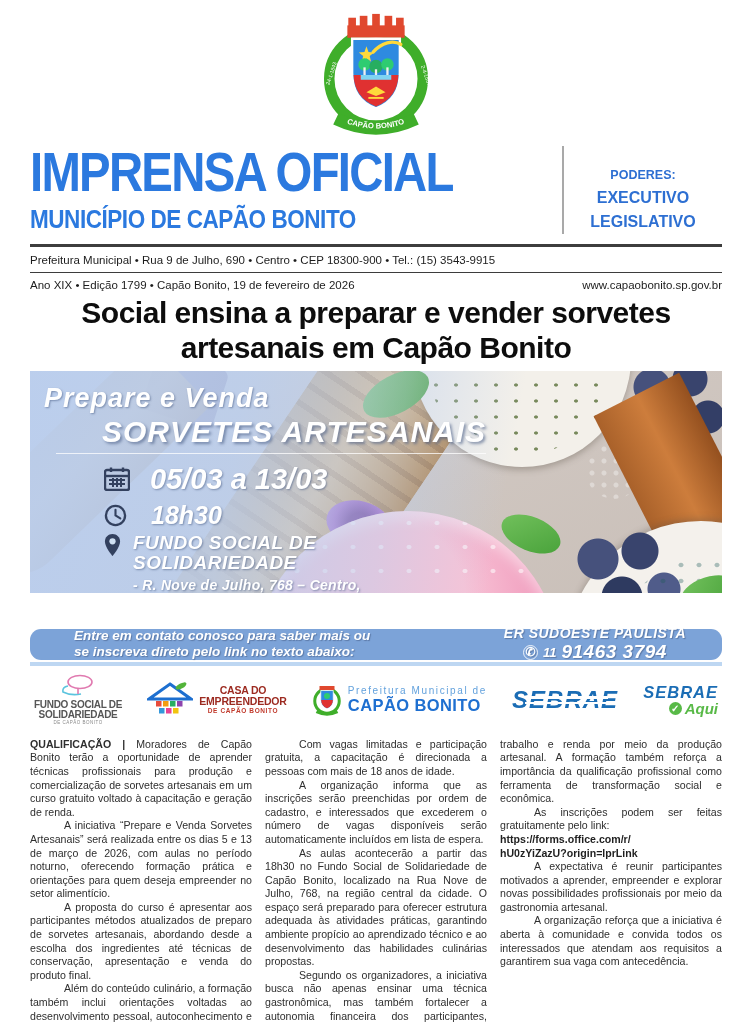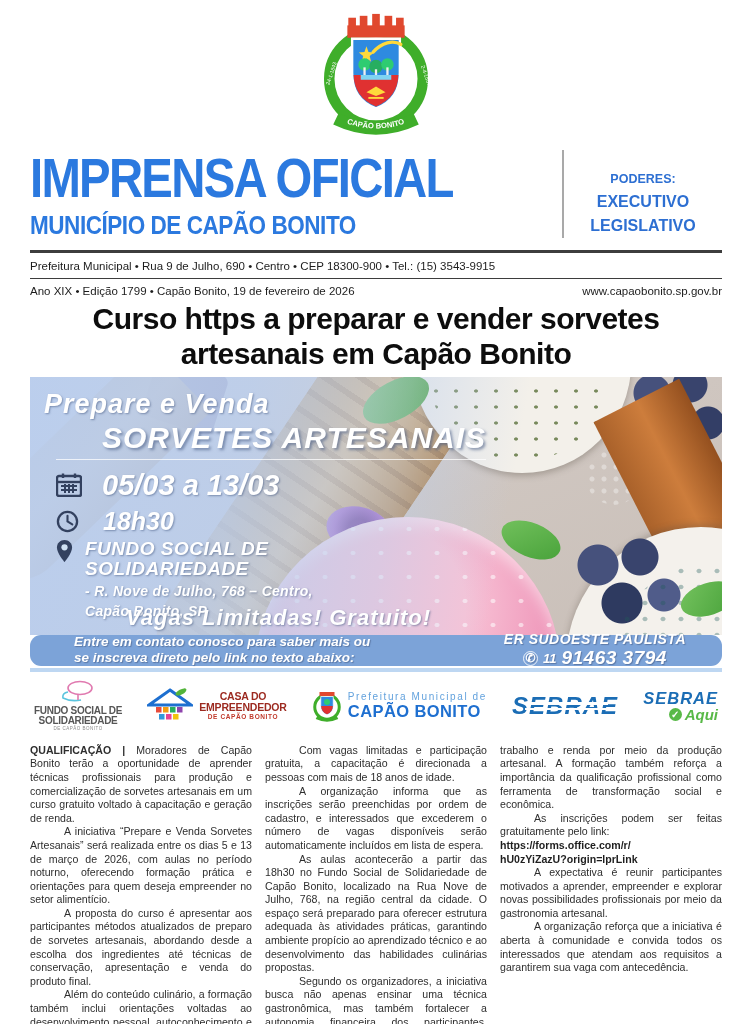--- a/index.html
+++ b/index.html
@@ -2,38 +2,38 @@
 <html><head>
 <meta charset="utf-8">
 <style>
   * { margin:0; padding:0; box-sizing:border-box; }
   html,body { background:#ffffff; }
   body { width:752px; height:1024px; font-family:"Liberation Sans", sans-serif; position:relative; overflow:hidden; }
   .page { width:752px; height:1024px; background:#fff; position:relative; }
 
   
   .crest-wrap { text-align:center; padding-top:12px; }
-  .masthead { display:flex; align-items:flex-start; margin:8px 30px 0 30px; }
+  .masthead { display:flex; align-items:flex-end; margin:2px 30px 0 30px; }
   .mast-left { flex:1; padding-top:2px; }
   .mast-title { color:#2b79df; font-weight:bold; font-size:55px; line-height:0.98; letter-spacing:-2px; transform:scaleX(.86); transform-origin:0 50%; white-space:nowrap; }
   .mast-sub { color:#2b79df; font-weight:bold; font-size:25px; letter-spacing:-0.5px; transform:scaleX(.9); transform-origin:0 50%; margin-top:5px; white-space:nowrap; }
   .powers { width:160px; border-left:2px solid #a9a9a9; color:#2d6fd2; text-align:center; padding-top:22px; }
   .powers-label { font-size:12.5px; font-weight:bold; margin-bottom:4px; }
   .powers-item { font-size:16px; font-weight:bold; line-height:1.5; }
   .rule-thick { height:3px; background:#3d3d3d; margin:10px 30px 0 30px; }
   .rule-thin  { height:1.5px; background:#3d3d3d; margin:0 30px; }
   .addr-line { margin:0 30px; padding:7px 0 6px 0; font-size:11.5px; color:#1c1c1c; }
   .edition-row { margin:0 30px; padding:6px 0 3px 0; display:flex; justify-content:space-between; font-size:11.5px; color:#1c1c1c; }
 
   
   .headline { text-align:center; font-size:30px; font-weight:bold; color:#0d0d0d; line-height:1.14; letter-spacing:-0.5px; margin:2px 20px 6px 20px; }
 
   
   .flyer { position:relative; margin:2px 30px 0 30px; height:295px; overflow:hidden; background:#fff; }
-  .photo { position:absolute; left:0; top:0; right:0; height:258px; overflow:hidden;
+  .photo { position:absolute; left:0; top:0; right:0; height:222px; overflow:hidden;
            background:linear-gradient(155deg,#dad5d1 0%,#cfc6c0 55%,#c9bfb8 100%);padding-left:40px; }
   .ph { position:absolute; }
   .ph-chunk { left:118px; top:-12px; width:74px; height:62px; background:#7b6a8b; transform:rotate(18deg); border-radius:8px; }
   .ph-cone2 { left:6px; top:-40px; width:92px; height:270px; transform:rotate(46deg); border-radius:0 0 46px 46px;
               background:linear-gradient(90deg,#c39a60,#dcb377 45%,#ad7f46); opacity:.85; }
   .ph-cone1 { left:205px; top:-70px; width:150px; height:430px; transform:rotate(34deg); border-radius:0 0 75px 75px;
               background:linear-gradient(90deg,#c79f66,#e3bb80 45%,#b2834a),
                          repeating-linear-gradient(0deg, rgba(122,82,32,.22) 0 6px, transparent 6px 20px); background-blend-mode:multiply; }
   .ph-flower { left:296px; top:130px; width:66px; height:46px; border-radius:50%; transform:rotate(14deg);
                background:radial-gradient(circle at 50% 50%, #6e3390 0 28%, #a05ac0 62%, #b77fd2 100%); }
@@ -70,21 +70,21 @@
   .ph-teal { left:588px; top:186px; width:180px; height:180px; border-radius:50%;
              background:radial-gradient(circle at 40% 35%, #7fd0cc 0 30%, #59bdb9 65%, #3fa8a4 100%);
              background-image:radial-gradient(rgba(30,90,88,.35) 2px, transparent 3px); background-size:18px 16px; }
   .ph-overlay { position:absolute; inset:0;
       background:linear-gradient(100deg, rgba(186,206,238,.96) 0%, rgba(186,206,238,.85) 30%, rgba(186,206,238,.45) 52%, rgba(186,206,238,0) 68%); }
 
   .fly-text { position:absolute; color:#fff; font-style:italic; font-weight:bold; text-shadow:1px 1px 2px rgba(70,90,130,.55); }
   .fly-kicker { left:14px; top:12px; font-size:27px; letter-spacing:1px; }
   .fly-title { left:72px; top:44px; font-size:30px; letter-spacing:1px; text-shadow:2px 2px 3px rgba(70,90,130,.6); }
   .fly-divider { position:absolute; left:26px; top:82px; width:430px; height:1px; background:rgba(255,255,255,.75); }
-  .fly-row { position:absolute; display:flex; align-items:center; }
+  .fly-row { position:absolute; display:flex; align-items:center;margin-left:48px; }
   .row-date { left:26px; top:92px; gap:20px; }
   .row-time { left:26px; top:130px; gap:24px; }
   .row-venue { left:26px; top:162px; gap:12px; align-items:flex-start; }
   .fly-big { font-size:29px; } .fly-mid { font-size:25px; }
   .icon-navy { color:#33415f; flex:0 0 auto; }
   .venue-name { font-size:19px; line-height:1.08; letter-spacing:.5px; }
   .venue-addr { font-size:14px; line-height:1.25; margin-top:3px; letter-spacing:.3px; }
   .fly-vagas { left:96px; top:228px; font-size:22px; letter-spacing:1px; }
 
   .contact-strip { position:absolute; left:0; right:0; top:258px; height:31px; background:#7ca3d8;
@@ -180,21 +180,21 @@
 
   <div class="rule-thick"></div>
   <div class="addr-line">Prefeitura Municipal • Rua 9 de Julho, 690 • Centro • CEP 18300-900 • Tel.: (15) 3543-9915</div>
   <div class="rule-thin"></div>
   <div class="edition-row">
     <span>Ano XIX • Edição 1799 • Capão Bonito, 19 de fevereiro de 2026</span>
     <span>www.capaobonito.sp.gov.br</span>
   </div>
 
   <h1 class="headline">
-    <span>Curso https a preparar e vender sorvetes</span><br>
+    <span>Social ensina a preparar e vender sorvetes</span><br>
     <span>artesanais em Capão Bonito</span>
   </h1>
 
   <div class="flyer">
     <div class="photo">
       <div class="ph ph-chunk"></div>
       <div class="ph ph-cone2"></div>
       <div class="ph ph-cone1"></div>
       <div class="ph ph-flower"></div>
       <div class="ph ph-pink"></div>

